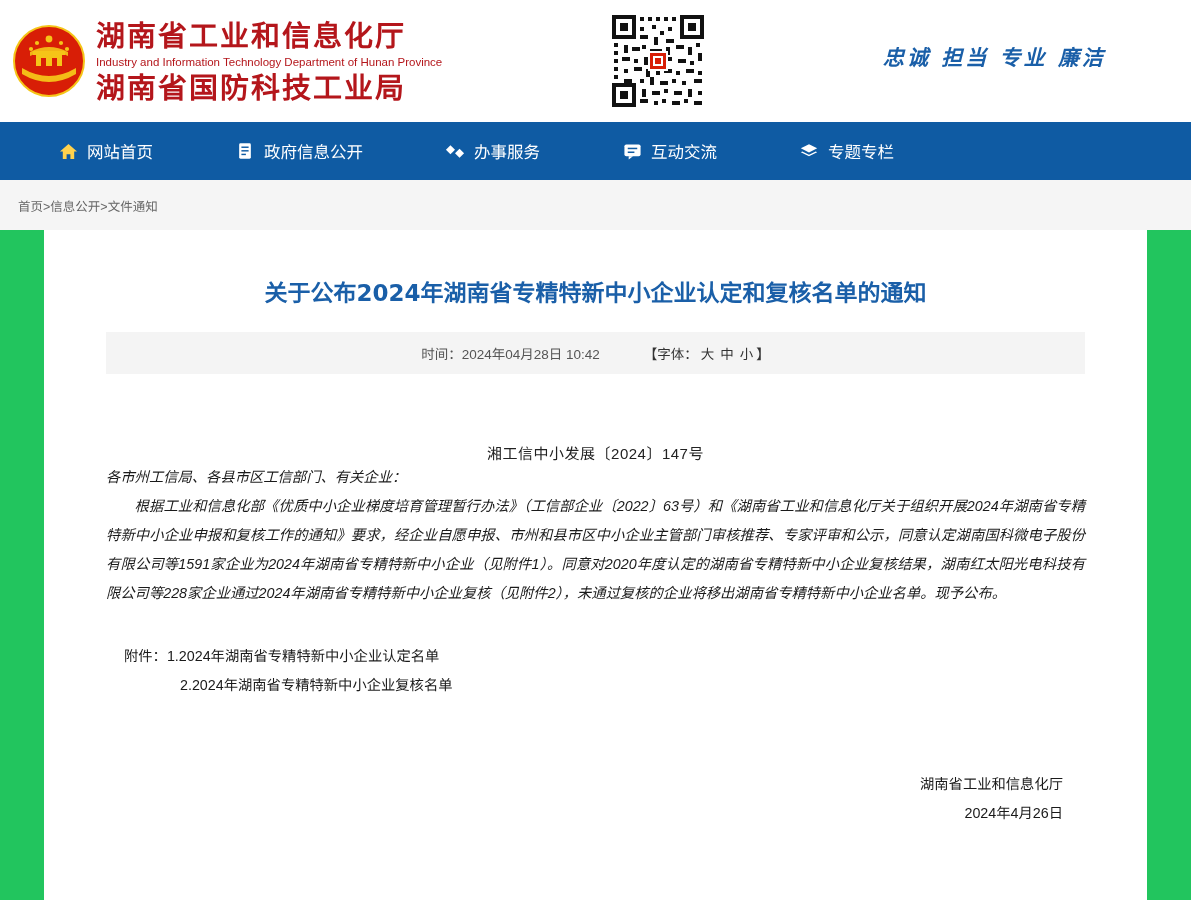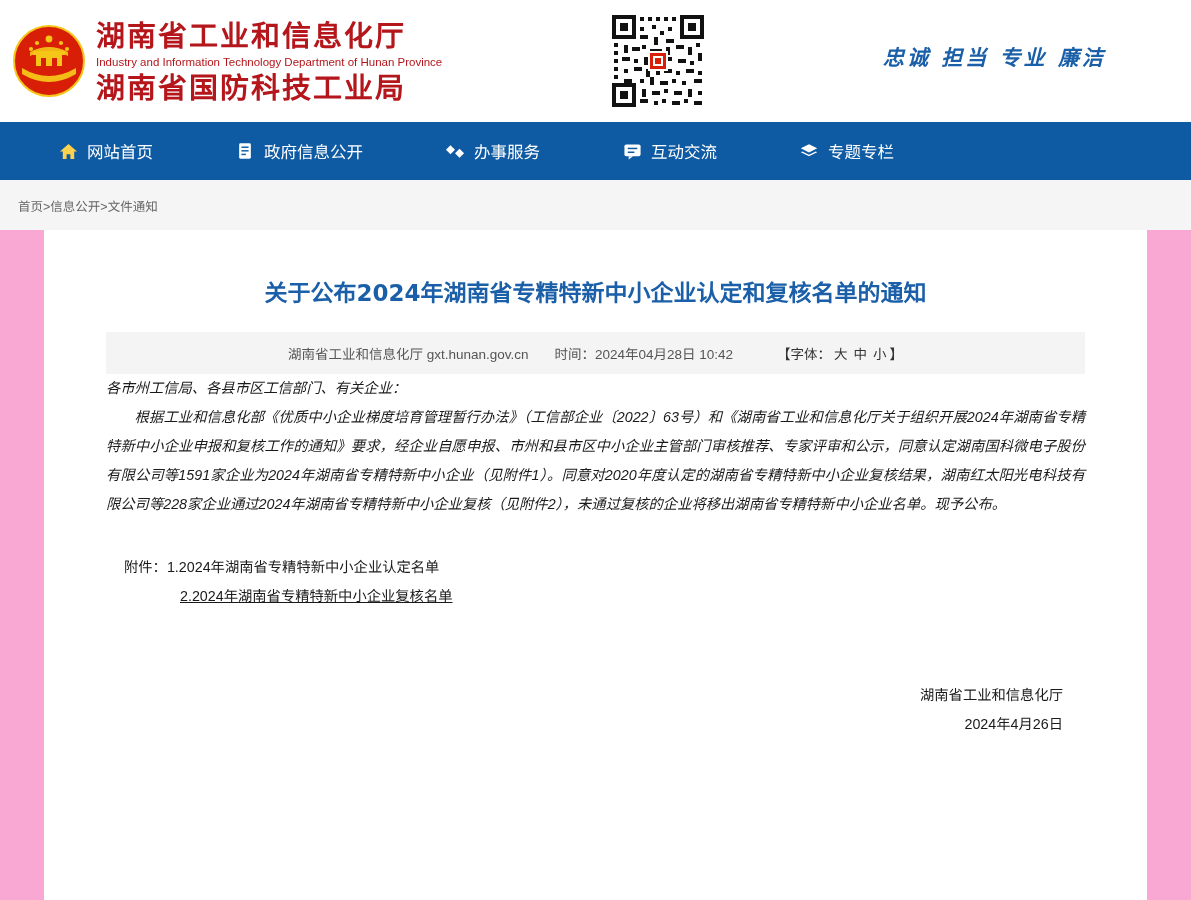--- a/index.html
+++ b/index.html
@@ -146,21 +146,21 @@
   .crumb {
     padding-left: 18px;
     font-size: 12.5px;
     color: #666;
   }
   .crumb span { color: #666; }
   .crumb a { color: #666; text-decoration: none; }
 
   
   .page-bg {
-    background: #f9a8d4;
+    background: #22c55e;
     padding: 0 0 0 0;
     height: 670px;
   }
   .article {
     width: 1103px;
     margin: 0 auto;
     background: #ffffff;
     min-height: 670px;
     padding: 36px 62px 0 62px;
   }
@@ -204,21 +204,21 @@
   }
   .body-text p.indent { text-indent: 2em; }
   .att-list {
     margin-top: 34px;
     font-size: 14.3px;
     line-height: 29px;
     color: #1a1a1a;
     padding-left: 18px;
   }
   .att-list .l1 { padding-left: 0; }
-  .att-list .l2 { padding-left: 56px; text-decoration: underline; }
+  .att-list .l2 { padding-left: 56px; }
   .sign {
     margin-top: 70px;
     text-align: right;
     font-size: 14.3px;
     line-height: 29px;
     color: #1a1a1a;
     padding-right: 22px;
   }
 </style>
 </head>
@@ -407,25 +407,25 @@
     <a href="#">首页</a><span>&gt;</span><a href="#">信息公开</a><span>&gt;</span><a href="#">文件通知</a>
   </div>
 </div>
 
 <div class="page-bg">
   <div class="article">
 
     <div class="art-title">关于公布2024年湖南省专精特新中小企业认定和复核名单的通知</div>
 
     <div class="meta">
-      <span class="src">湖南省工业和信息化厅 gxt.hunan.gov.cn</span>
       <span class="time"><span>时间：</span><span>2024年04月28日 10:42</span></span>
       <span class="fs"><span>【字体：</span><span class="fs-link">大</span><span class="fs-link">中</span><span class="fs-link">小</span><span>】</span></span>
     </div>
 
+    <div class="doc-no">湘工信中小发展〔2024〕147号</div>
 
     <div class="body-text">
       <p>各市州工信局、各县市区工信部门、有关企业：</p>
       <p class="indent">根据工业和信息化部《优质中小企业梯度培育管理暂行办法》（工信部企业〔2022〕63号）和《湖南省工业和信息化厅关于组织开展2024年湖南省专精特新中小企业申报和复核工作的通知》要求，经企业自愿申报、市州和县市区中小企业主管部门审核推荐、专家评审和公示，同意认定湖南国科微电子股份有限公司等1591家企业为2024年湖南省专精特新中小企业（见附件1）。同意对2020年度认定的湖南省专精特新中小企业复核结果，湖南红太阳光电科技有限公司等228家企业通过2024年湖南省专精特新中小企业复核（见附件2），未通过复核的企业将移出湖南省专精特新中小企业名单。现予公布。</p>
     </div>
 
     <div class="att-list">
       <div class="l1"><span>附件：</span><span>1.2024年湖南省专精特新中小企业认定名单</span></div>
       <div class="l2"><span>2.2024年湖南省专精特新中小企业复核名单</span></div>
     </div>

